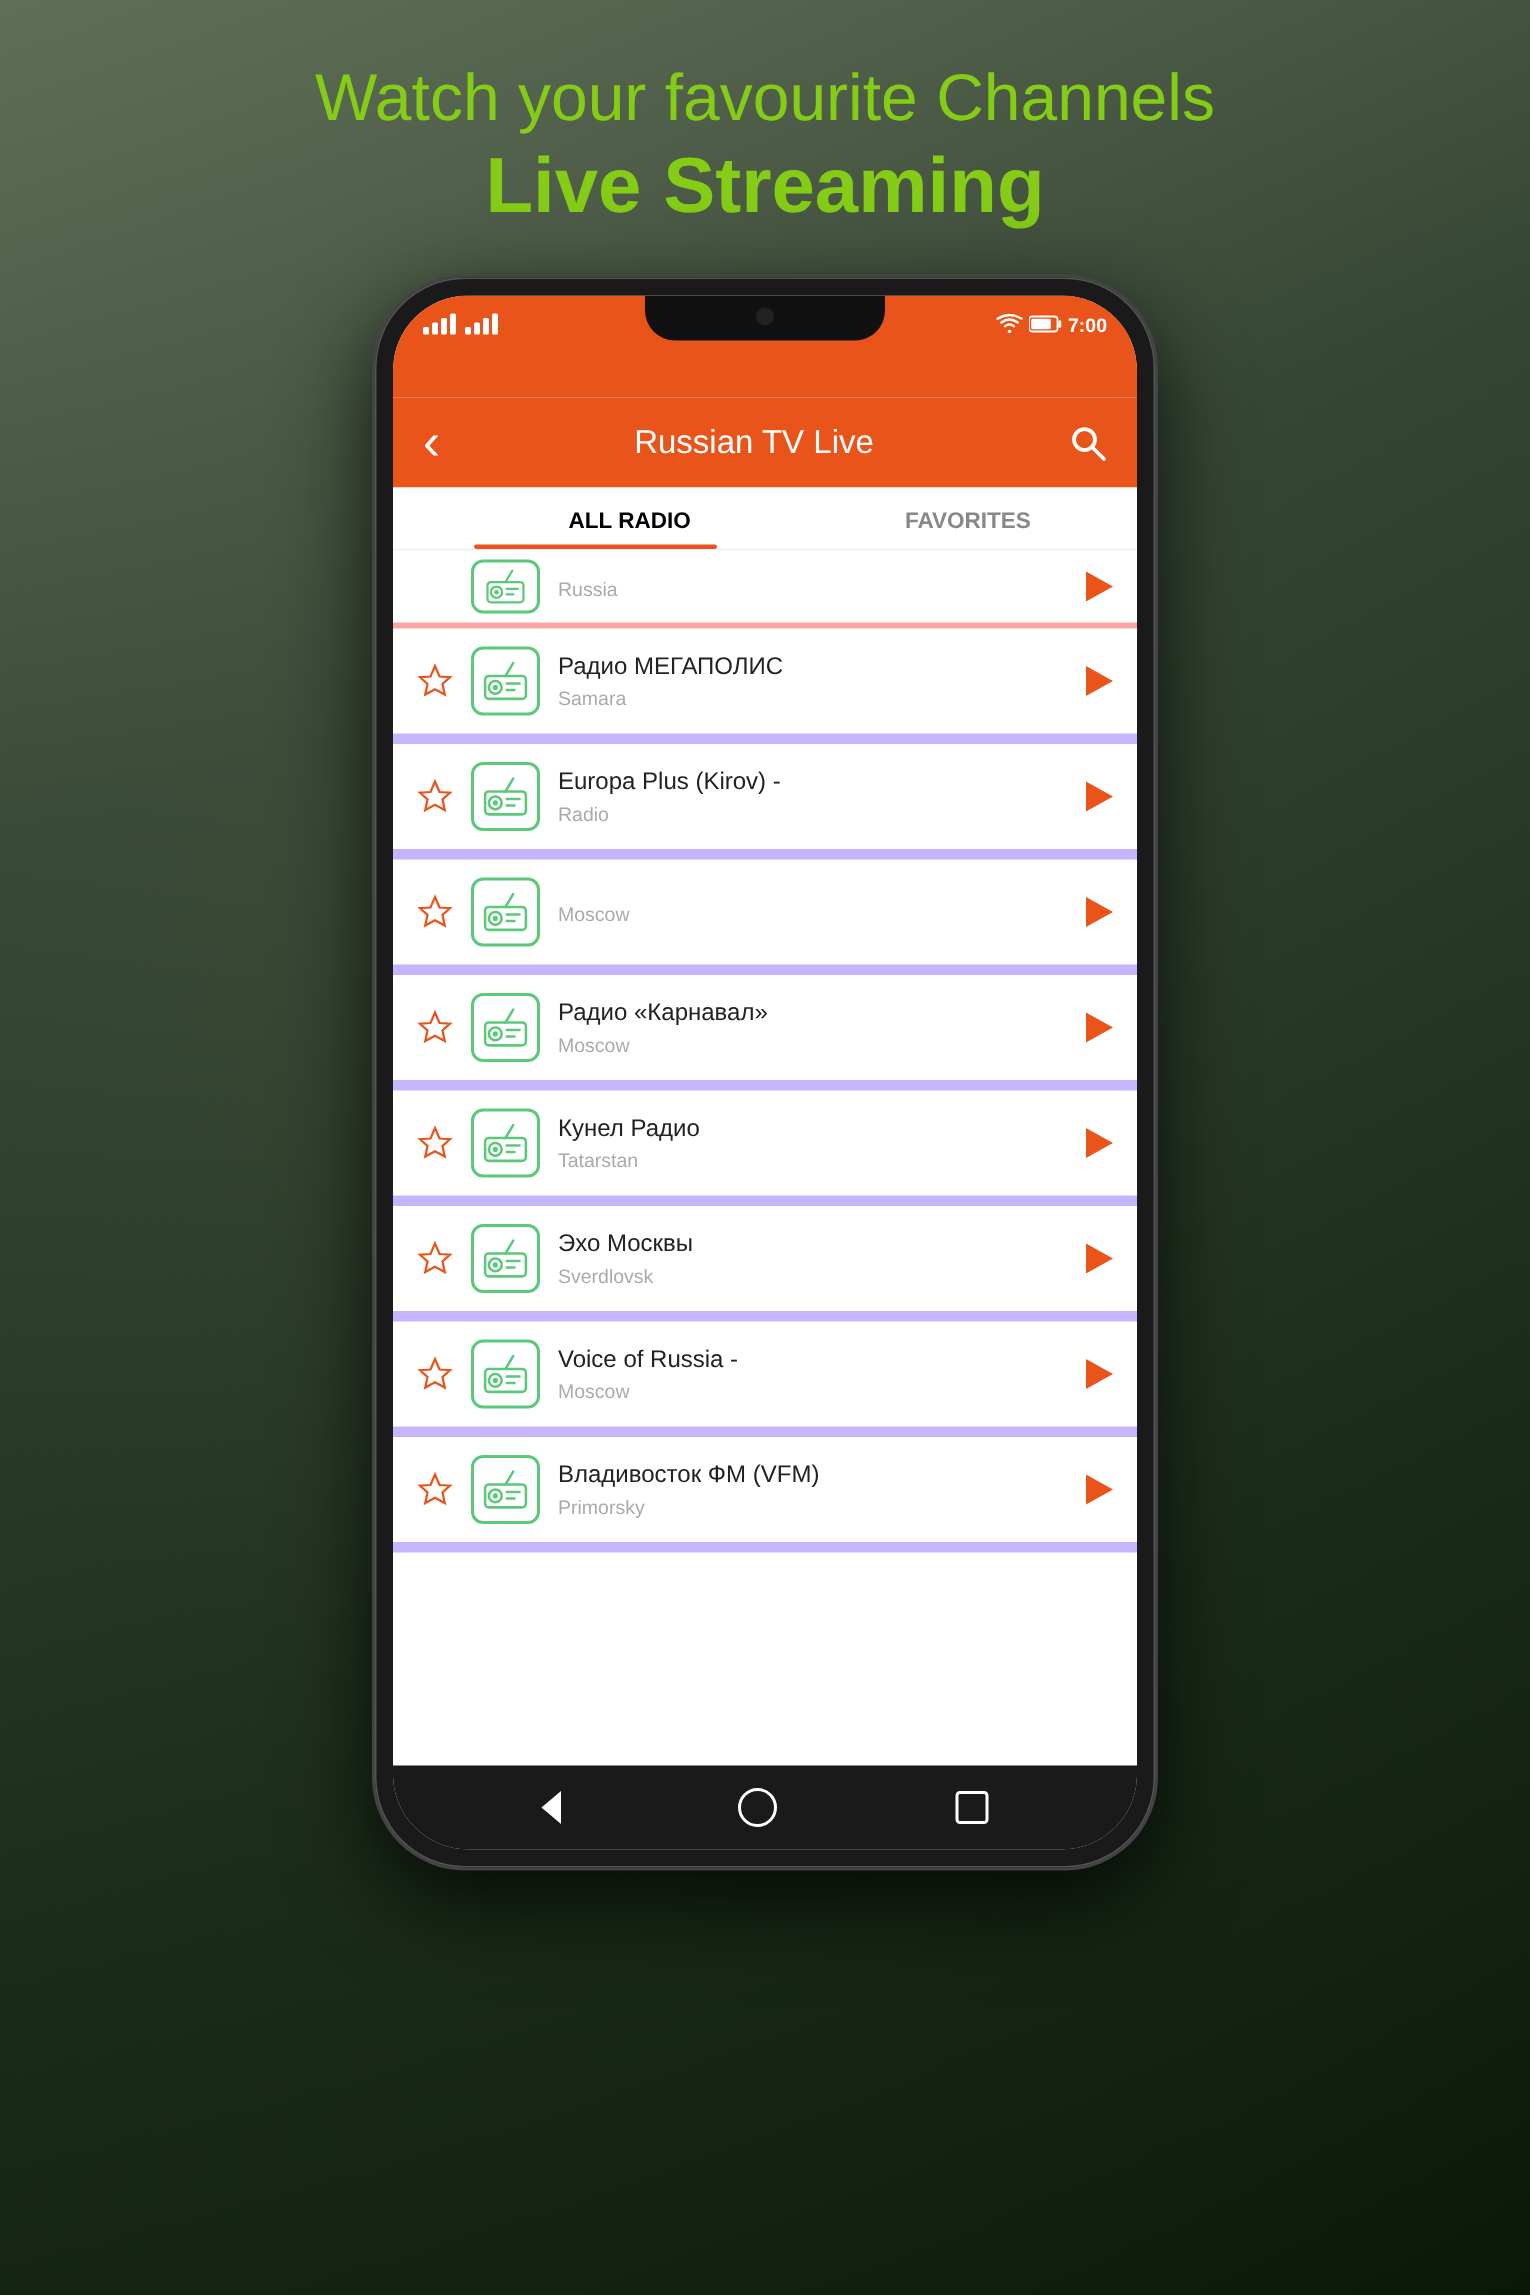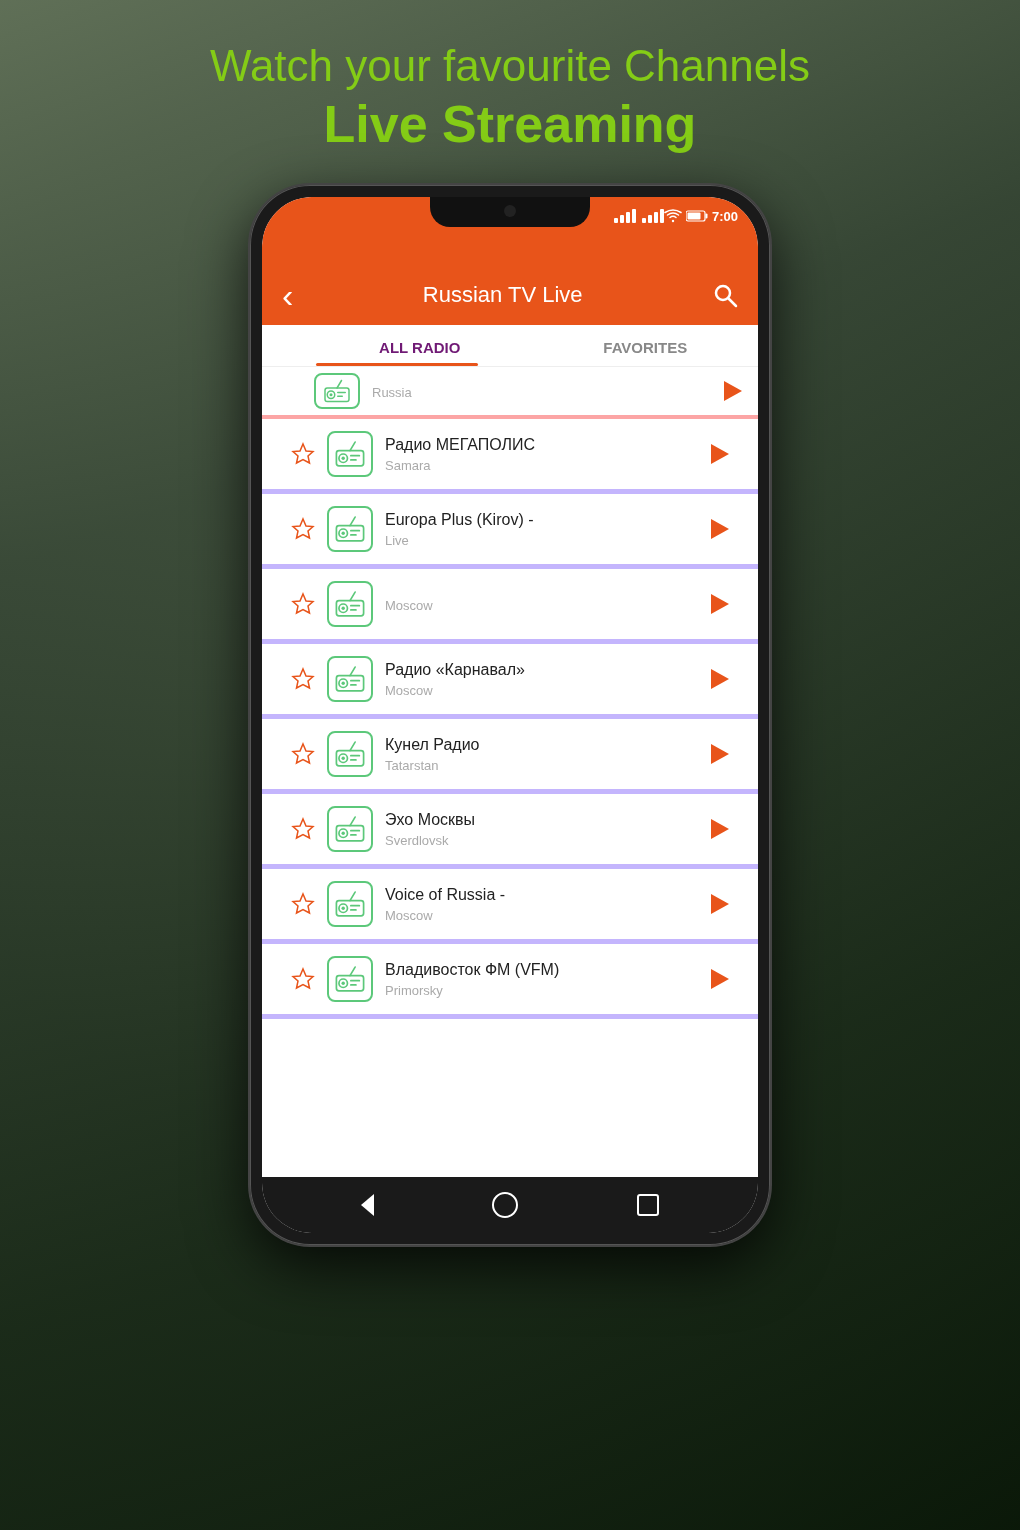--- a/index.html
+++ b/index.html
@@ -104,21 +104,21 @@
     }
 
     .status-bar {
       position: absolute;
       top: 0;
       left: 0;
       right: 0;
       height: 32px;
       display: flex;
       align-items: center;
-      justify-content: flex-end;
+      justify-content: space-between;
       padding: 6px 20px 0;
     }
 
     .status-left {
       display: flex;
       gap: 6px;
       align-items: center;
     }
 
     .signal-bars {
@@ -199,21 +199,21 @@
       text-align: center;
       padding: 14px 0 10px;
       font-size: 15px;
       font-weight: 700;
       color: #888;
       cursor: pointer;
       position: relative;
     }
 
     .tab.active {
-      color: #701a75;
+      color: #000000;
       padding-left: 45px;
     }
 
     .tab.active::after {
       content: '';
       position: absolute;
       bottom: 0;
       left: 20%;
       right: 20%;
       height: 3px;
@@ -224,22 +224,22 @@
     
     .radio-list {
       flex: 1;
       background: white;
       overflow: hidden;
     }
 
     .radio-item {
       display: flex;
       align-items: center;
-      padding: 12px 29px;
-      border-bottom: 5px solid #c4b5fd;
+      padding: 12px 16px;
+      border-bottom: 7px solid #c4b5fd;
       gap: 12px;
     }
 
     .radio-icon-wrap {
       width: 46px;
       height: 46px;
       border: 2px solid #5cc87a;
       border-radius: 8px;
       display: flex;
       align-items: center;
@@ -451,21 +451,21 @@
           <rect x="4" y="12" width="32" height="18" rx="3" stroke="#5cc87a" stroke-width="2" fill="none"></rect>
           <circle cx="12" cy="21" r="5" stroke="#5cc87a" stroke-width="2" fill="none"></circle>
           <circle cx="12" cy="21" r="2" fill="#5cc87a"></circle>
           <rect x="20" y="17" width="12" height="2" rx="1" fill="#5cc87a"></rect>
           <rect x="20" y="22" width="8" height="2" rx="1" fill="#5cc87a"></rect>
           <line x1="20" y1="12" x2="26" y2="2" stroke="#5cc87a" stroke-width="2" stroke-linecap="round"></line>
         </svg>
       </div>
       <div class="radio-info">
         <div class="radio-name">Europa Plus (Kirov) -</div>
-        <div class="radio-city">Live</div>
+        <div class="radio-city">Radio</div>
       </div>
       <div class="play-btn"></div>
     </div>
               <div class="radio-item">
       <svg width="24" height="24" viewBox="0 0 24 24" style="cursor:pointer;flex-shrink:0;">
         <polygon points="12,2 15,9 22,9.5 17,14 18.5,21 12,17.5 5.5,21 7,14 2,9.5 9,9" stroke="#e8541a" stroke-width="1.5" fill="none"></polygon>
       </svg>
       <div class="radio-icon-wrap">
         <svg width="34" height="28" viewBox="0 0 40 32">
           <rect x="4" y="12" width="32" height="18" rx="3" stroke="#5cc87a" stroke-width="2" fill="none"></rect>

